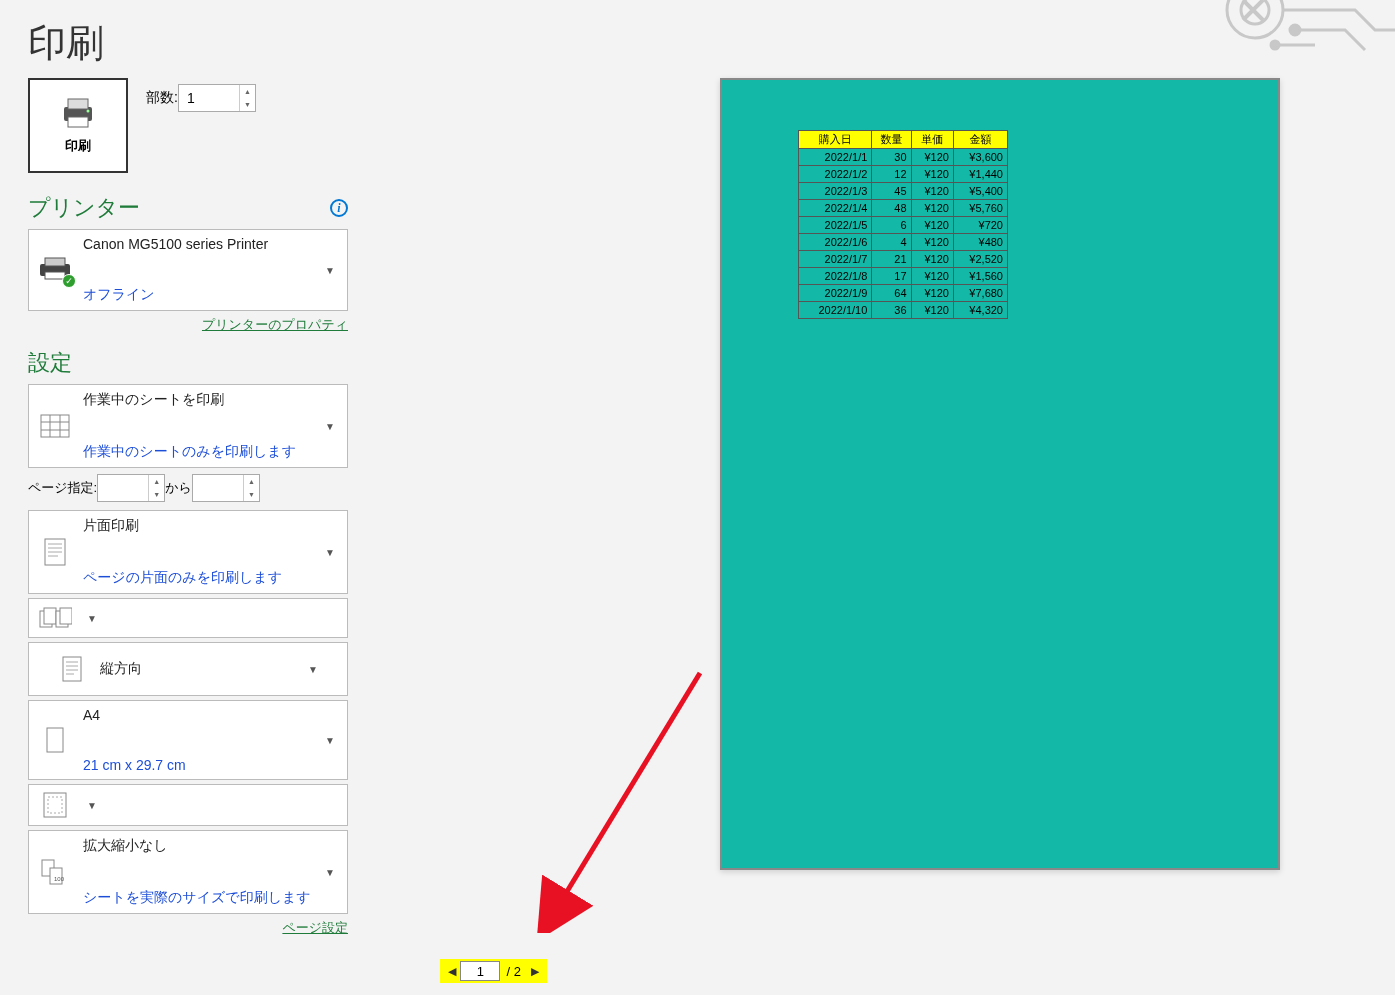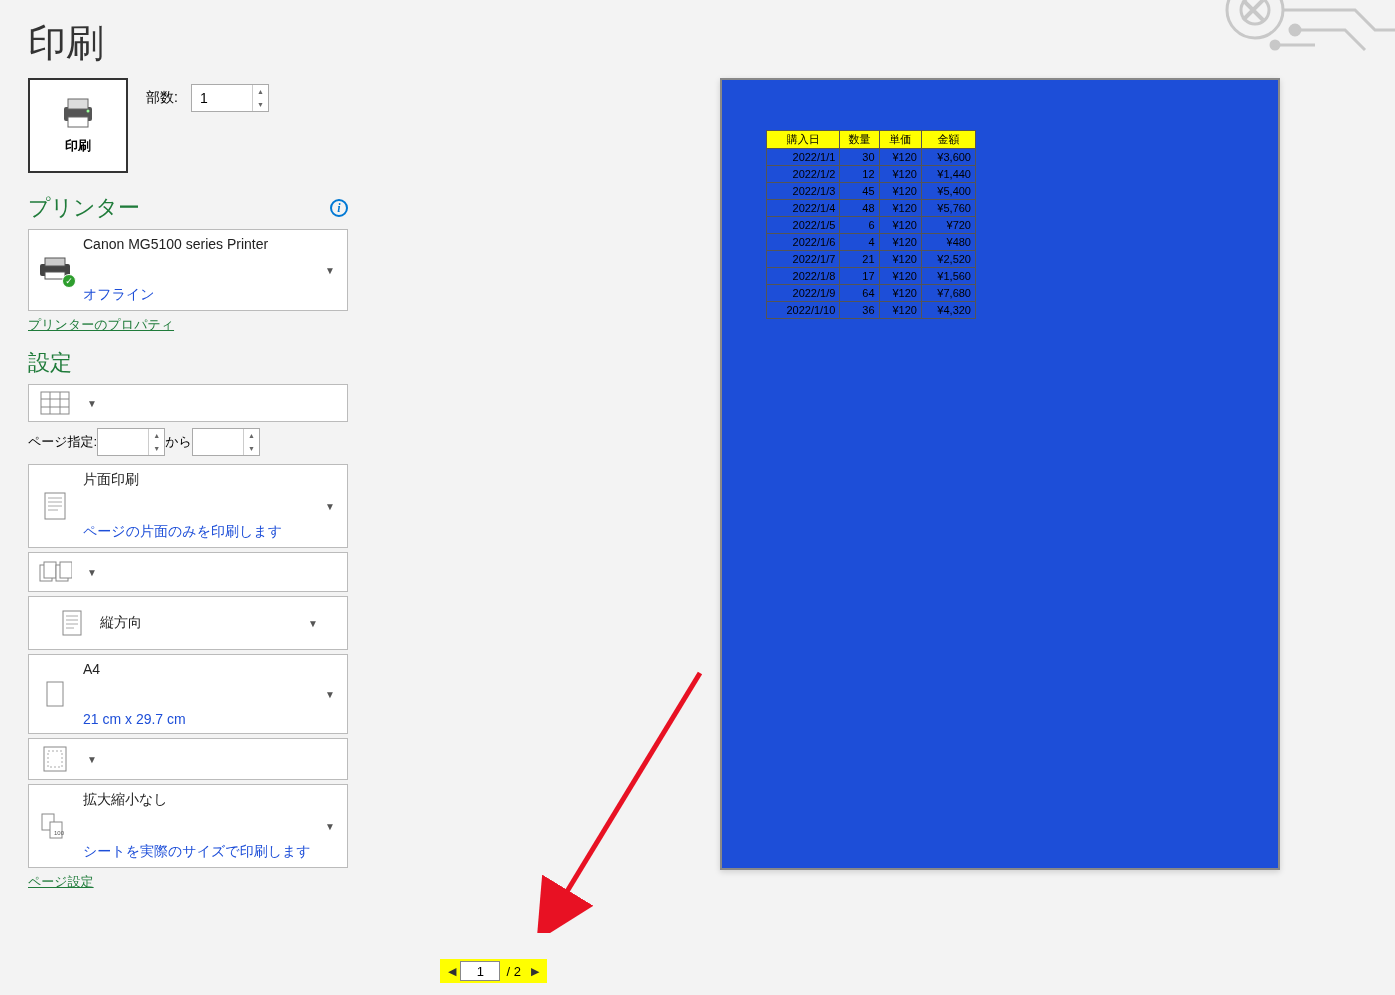--- a/index.html
+++ b/index.html
@@ -50,21 +50,21 @@
     gap: 8px;
     cursor: pointer;
   }
   .print-button .label {
     font-size: 13px;
     font-weight: bold;
   }
   .copies-row {
     display: flex;
     align-items: center;
-    gap: 13px;
+    gap: 0;
     padding-top: 6px;
     justify-content: flex-end;
   }
   .copies-label { font-size: 14px; }
   .spinner {
     display: flex;
     align-items: stretch;
     border: 1px solid #aaa;
     background: #fff;
     height: 28px;
@@ -153,20 +153,21 @@
     overflow: hidden;
     text-overflow: ellipsis;
     margin-top: 32px;
   }
   .dropdown-caret {
     font-size: 10px;
     color: #555;
     padding: 0 4px;
   }
   .link-row {
+    text-align: right;
     margin-bottom: 14px;
   }
   .link {
     font-size: 13px;
     color: #1f7b3a;
     text-decoration: underline;
     cursor: pointer;
   }
   .page-range-row {
     display: flex;
@@ -182,24 +183,24 @@
     top: 78px;
     right: 20px;
     bottom: 40px;
   }
   .page-preview {
     position: absolute;
     left: 290px;
     top: 0;
     width: 560px;
     height: 792px;
-    background: #1d4ed8;
+    background: #14b8a6;
     border: 2px solid #888;
     box-shadow: 0 2px 6px rgba(0,0,0,0.15);
-    padding: 50px 44px;
+    padding: 50px 76px;
   }
   .data-table {
     border-collapse: collapse;
     font-size: 11px;
     width: 210px;
   }
   .data-table th, .data-table td {
     border: 1px solid #555;
     padding: 1px 4px;
     text-align: right;
@@ -331,20 +332,24 @@
     <span>設定</span>
   </div>
 
   <div class="dropdown-box">
     <div class="icon-slot">
       <svg width="30" height="24" viewBox="0 0 30 24">
           <rect x="1" y="1" width="28" height="22" fill="none" stroke="#888"></rect>
           <path d="M1 8 H29 M1 16 H29 M10 1 V23 M20 1 V23" stroke="#888"></path>
         </svg>
     </div>
+    <div class="text-slot">
+      <span class="primary">作業中のシートを印刷</span>
+      <span class="secondary">作業中のシートのみを印刷します</span>
+    </div>
     <span class="dropdown-caret">▼</span>
   </div>
 
   <div class="page-range-row">
     <span>ページ指定:</span>
     <div class="spinner">
       <input style="">
       <div class="arrows">
           <div class="arrow">▲</div>
           <div class="arrow">▼</div>

